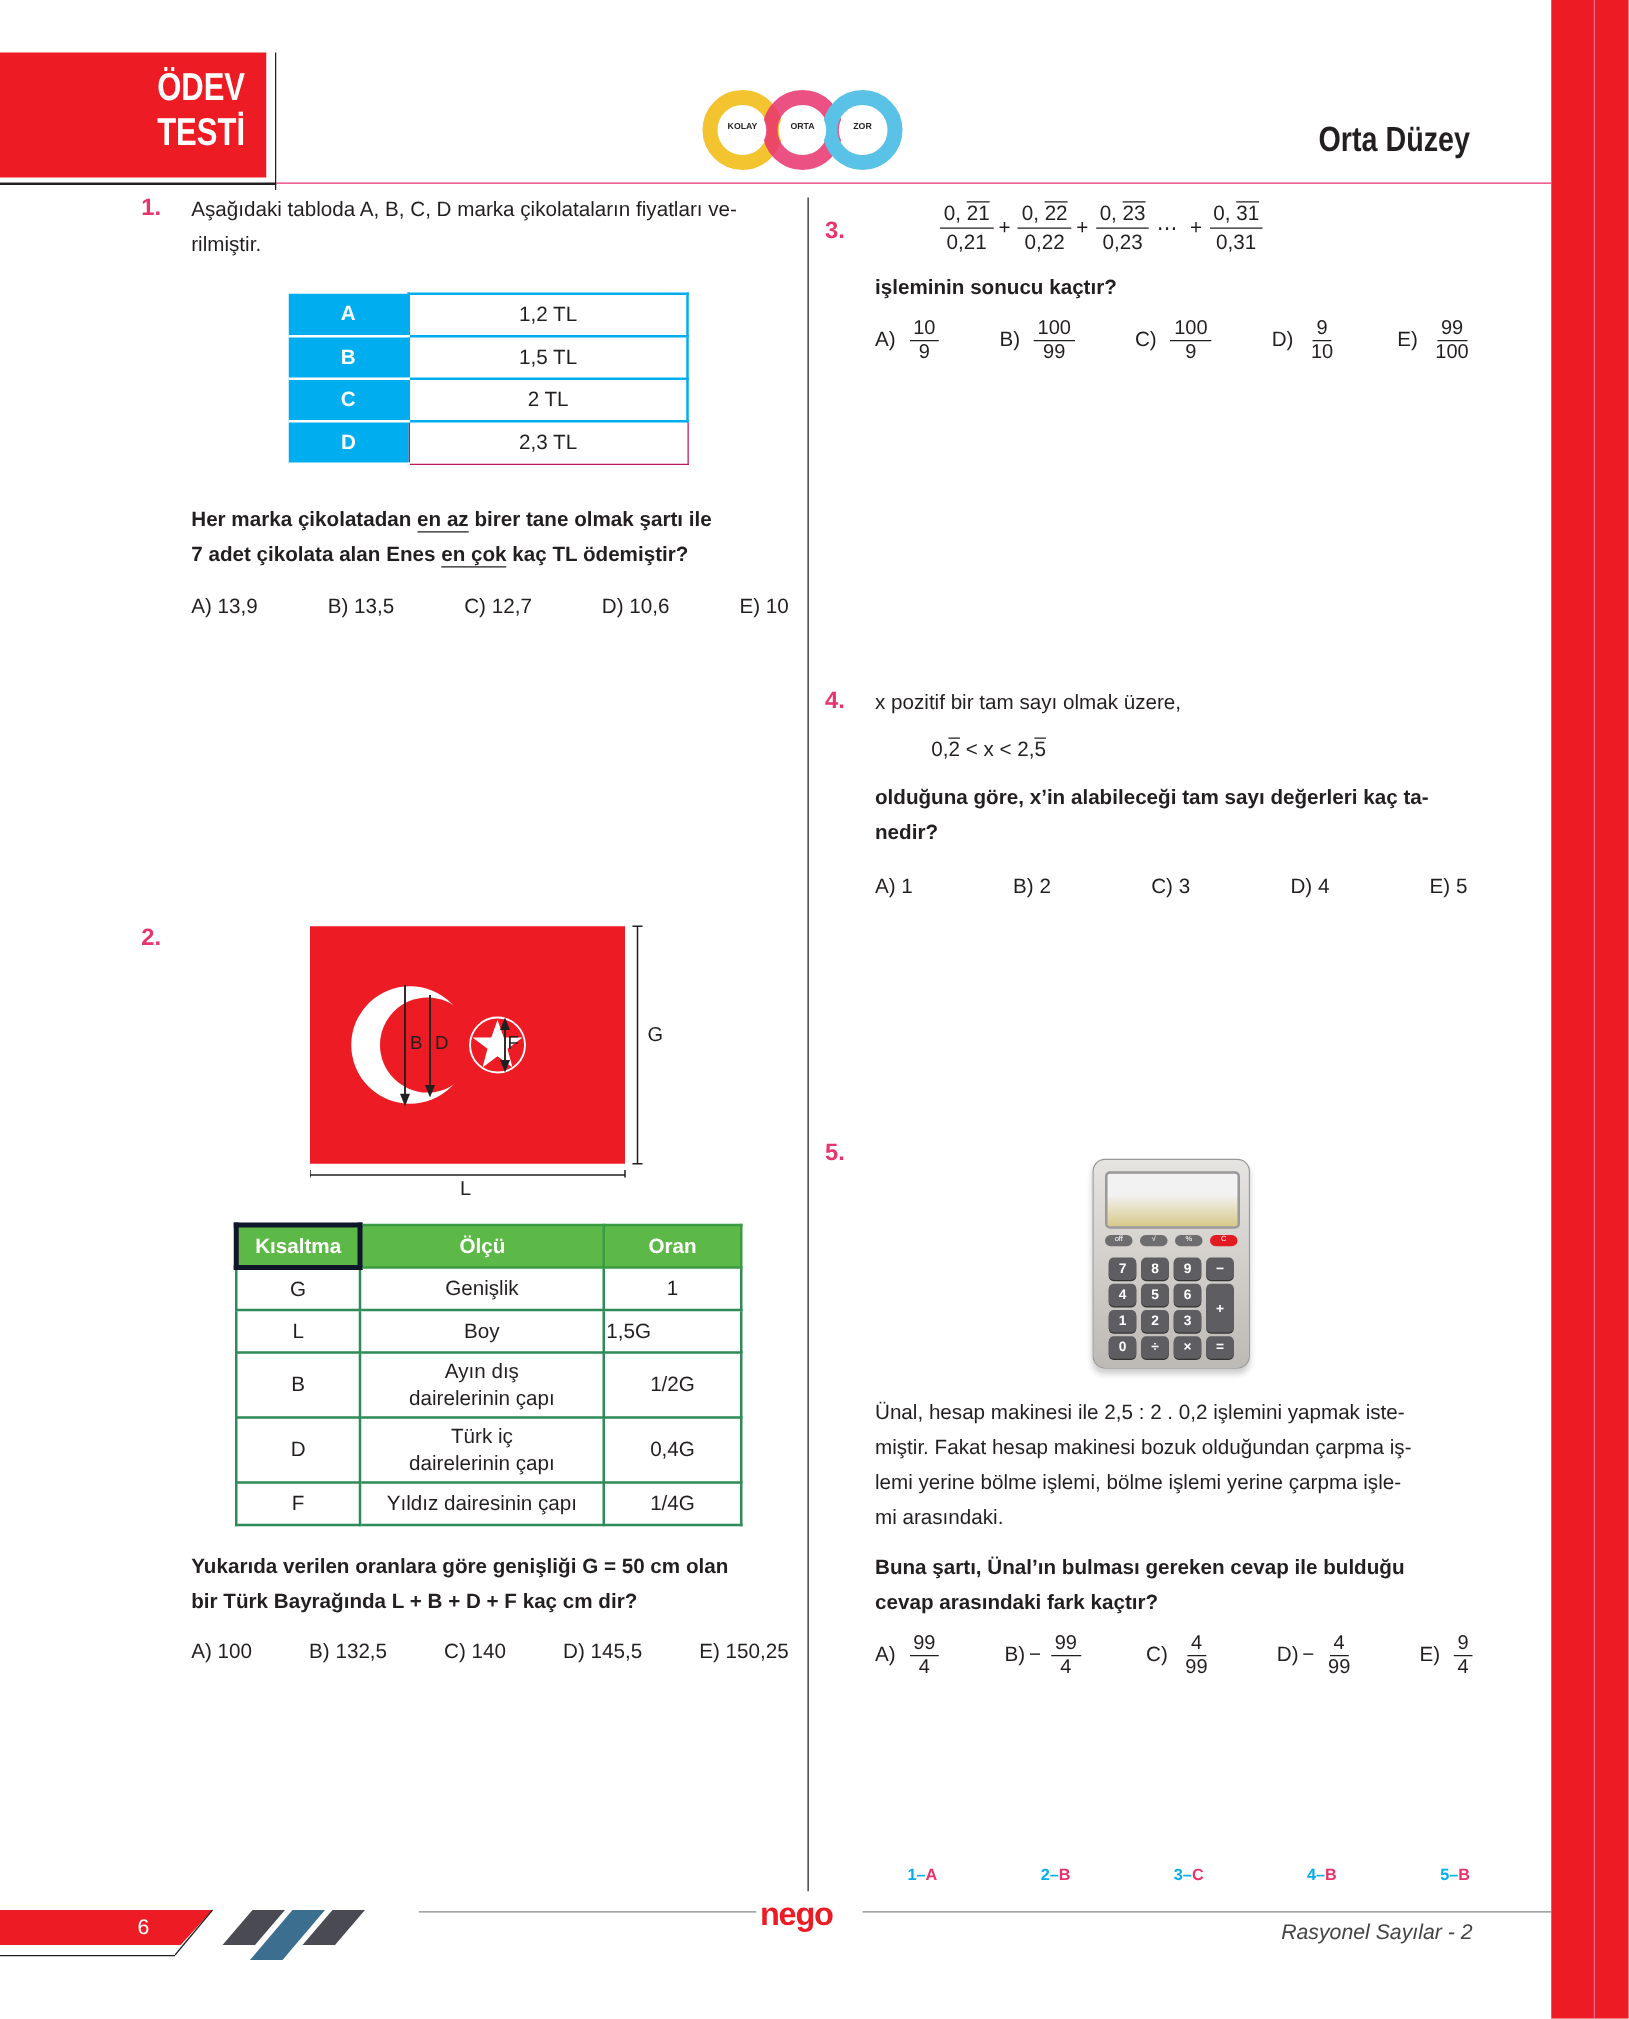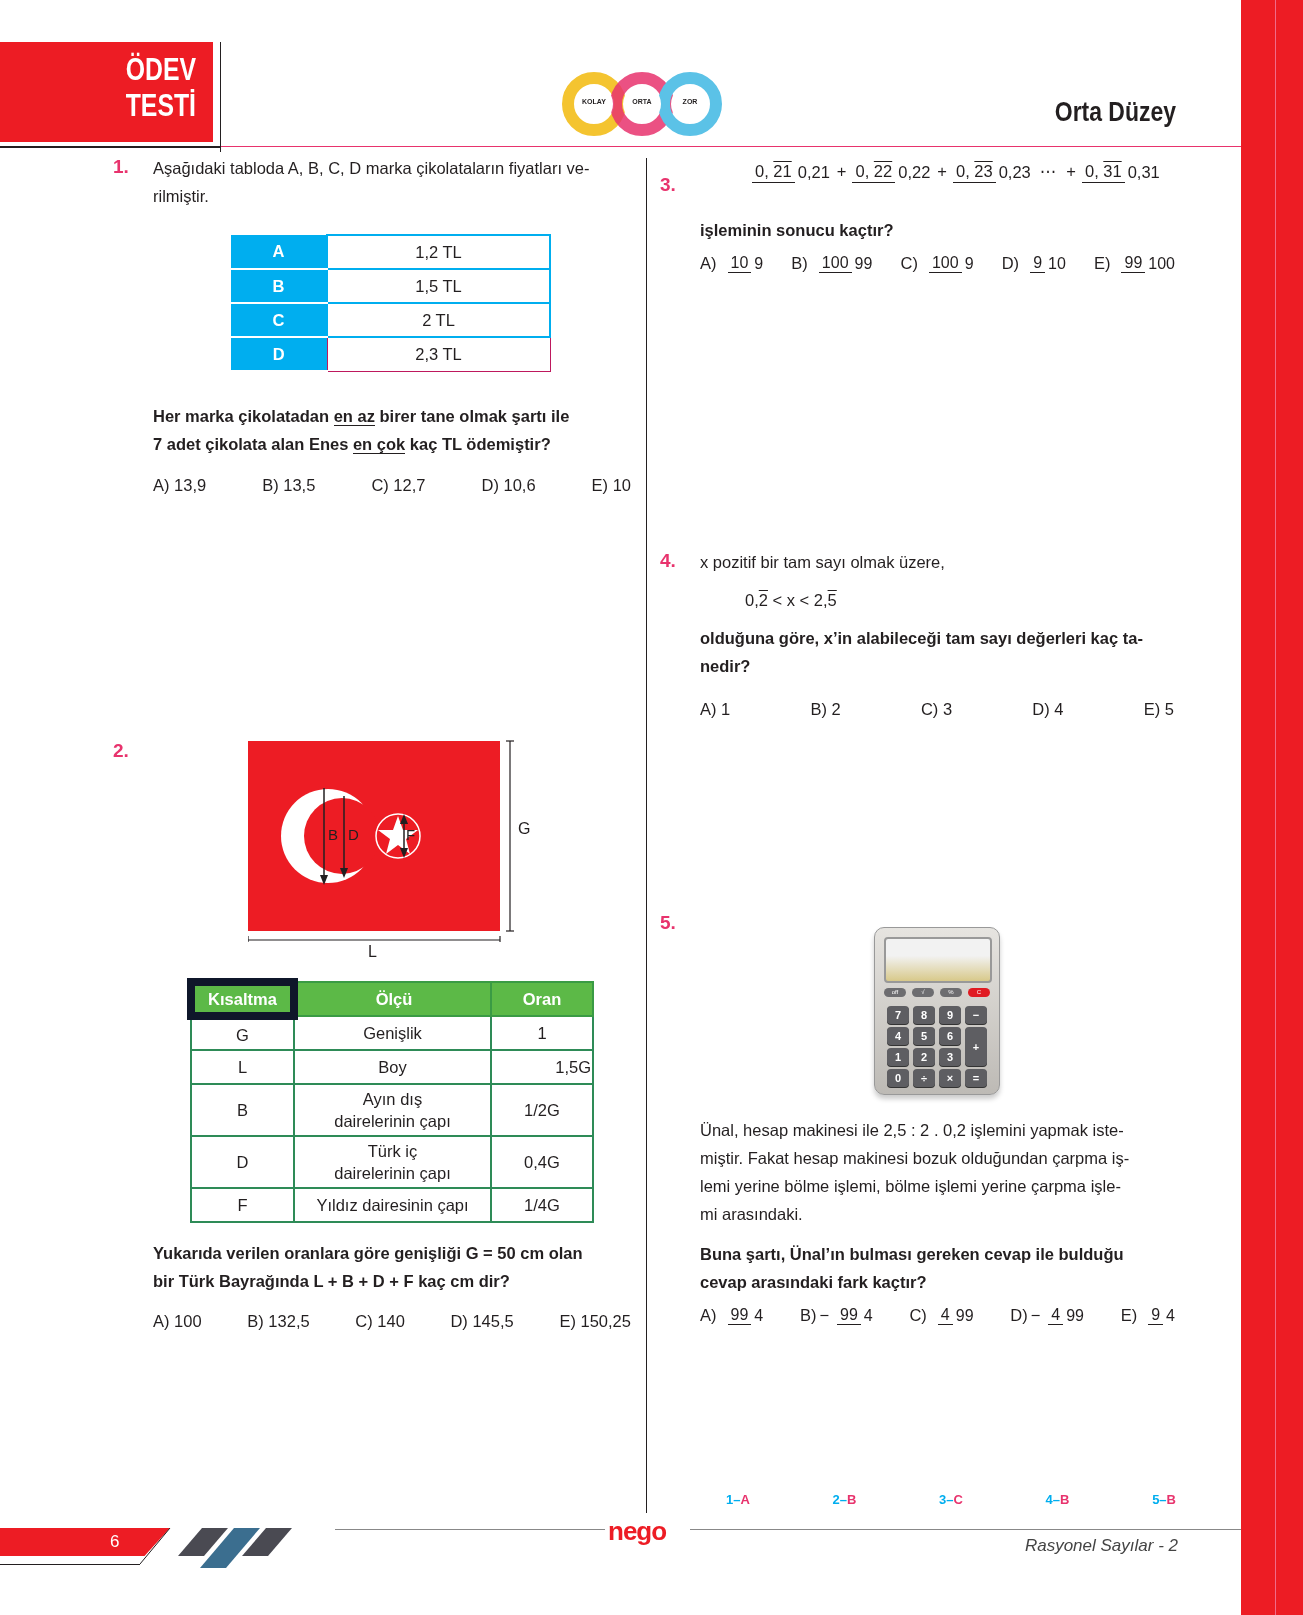--- a/index.html
+++ b/index.html
@@ -5,21 +5,21 @@
   html, body { margin:0; padding:0; }
   body { width:1303px; height:1615px; position:relative; background:#fff; overflow:hidden;
          font-family:"Liberation Sans", sans-serif; color:#231f20; }
   .abs { position:absolute; }
   .red { background:#ed1c24; }
   .qnum { position:absolute; font-weight:bold; font-size:19px; color:#e8336d; }
   .txt { position:absolute; font-size:16.5px; line-height:28px; }
   .bold { font-weight:bold; }
   .opts { position:absolute; display:flex; font-size:16.5px; }
   .opt { display:flex; align-items:center; }
-  .frac { display:inline-flex; flex-direction:row; align-items:center; margin-left:8px; font-size:16px; line-height:18px; }
+  .frac { display:inline-flex; flex-direction:column; align-items:center; margin-left:8px; font-size:16px; line-height:18px; }
   .frac .num { border-bottom:1px solid #231f20; padding:0 3px; }
   .frac .den { padding:0 3px; }
   .ol { text-decoration:overline; }
   .u { border-bottom:1.5px solid #231f20; }
   table { border-collapse:collapse; }
 </style>
 </head>
 <body>
 
 <div class="abs red" style="left:1241px;top:0;width:62px;height:1615px;"></div>
@@ -115,35 +115,35 @@
   <div class="abs" style="left:80px;top:88px;font-size:15px;">B</div>
   <div class="abs" style="left:100px;top:88px;font-size:15px;">D</div>
   <div class="abs" style="left:158px;top:88px;font-size:15px;">F</div>
   <div class="abs" style="left:270px;top:82px;font-size:16px;">G</div>
   <div class="abs" style="left:120px;top:205px;font-size:16px;">L</div>
 </div>
 
 <table class="abs" style="left:187px;top:978px;width:407px;font-size:16.5px;">
   <thead>
     <tr style="background:#5cb947;color:#fff;font-weight:bold;height:34px;">
-      <th style="border:8px solid #0f172a;width:93px;">Kısaltma</th>
+      <th style="border:4px solid #0f172a;width:93px;">Kısaltma</th>
       <th style="border:2px solid #3a9b44;width:190px;">Ölçü</th>
       <th style="border:2px solid #3a9b44;">Oran</th>
     </tr>
   </thead>
   <tbody id="q2-tbody">
       <tr style="height: 34px;">
         <td style="border:2px solid #2e8b57;text-align:center;line-height:22px;">G</td>
   <td style="border:2px solid #2e8b57;text-align:center;line-height:22px;"><span>Genişlik</span></td>
   <td style="border:2px solid #2e8b57;text-align:center;line-height:22px;">1</td>
       </tr>
       <tr style="height: 34px;">
         <td style="border:2px solid #2e8b57;text-align:center;line-height:22px;">L</td>
   <td style="border:2px solid #2e8b57;text-align:center;line-height:22px;"><span>Boy</span></td>
-  <td style="border:2px solid #2e8b57;text-align:right;line-height:22px;">1,5G</td>
+  <td style="border:2px solid #2e8b57;text-align:left;line-height:22px;">1,5G</td>
       </tr>
       <tr style="height: 52px;">
         <td style="border:2px solid #2e8b57;text-align:center;line-height:22px;">B</td>
   <td style="border:2px solid #2e8b57;text-align:center;line-height:22px;">
           <div>Ayın dış</div>
           <div>dairelerinin çapı</div>
         </td>
   <td style="border:2px solid #2e8b57;text-align:center;line-height:22px;">1/2G</td>
       </tr>
       <tr style="height: 52px;">

